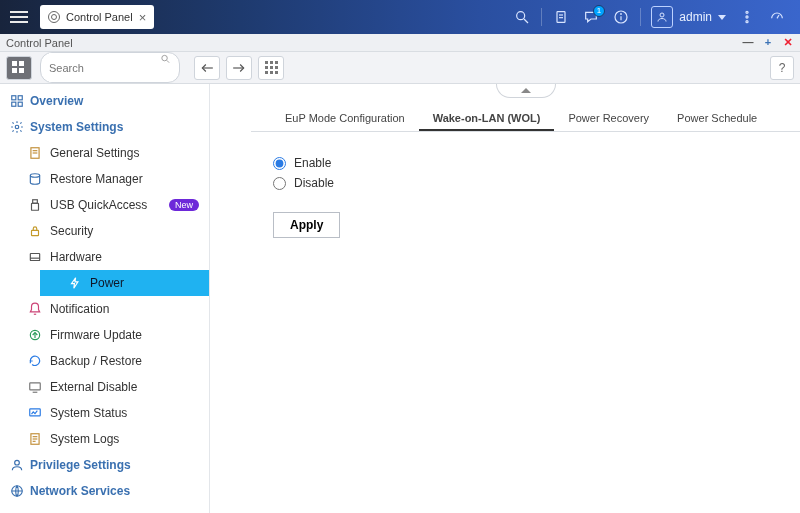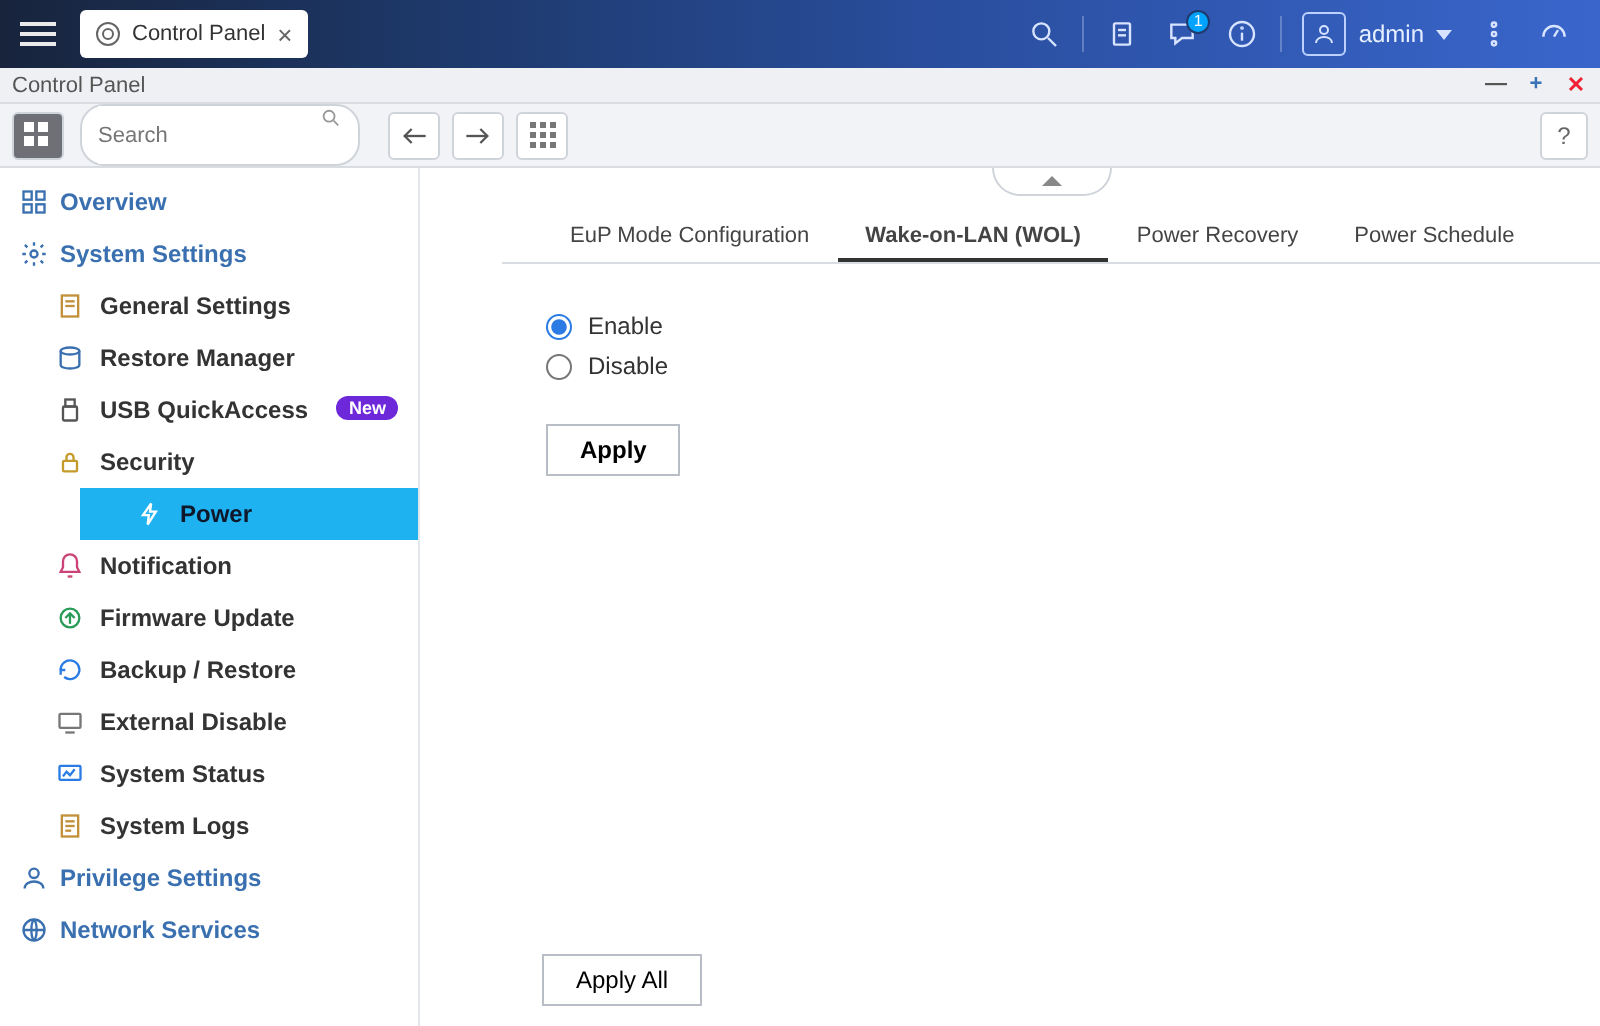--- a/index.html
+++ b/index.html
@@ -58,21 +58,21 @@
   .nav-group { display:flex; gap:6px; margin-left:6px;}
   .grid3 { display:grid; grid-template-columns:repeat(3,3px); grid-template-rows:repeat(3,3px); gap:2px;}
   .grid3 span{background:#777;}
   .tb-right { margin-left:auto; }
   .help-btn { width:24px;height:24px;border:1px solid #cfd4db;border-radius:3px;background:#fff;display:flex;align-items:center;justify-content:center;color:#666;font-size:12px;cursor:pointer;}
 
   
   .body { display:flex; height: calc(513px - 34px - 18px - 32px); gap: 41px; }
   .sidebar { width:210px; border-right:1px solid #e3e6ea; overflow:auto; font-size:12px; padding:4px 0;}
   .side-group { color:#3a70b0; font-weight:bold; padding:6px 10px; display:flex; align-items:center; gap:6px; cursor:pointer;}
-  .side-item { color:#333; padding:6px 10px 6px 28px; display:flex; align-items:flex-start; gap:8px; cursor:pointer; position:relative;font-weight:bold;}
+  .side-item { color:#333; padding:6px 10px 6px 28px; display:flex; align-items:center; gap:8px; cursor:pointer; position:relative;}
   .side-item.active { background:#1fb2f1; color:#0f172a;margin-left:40px; }
   .side-item.active .sicon{ filter:brightness(5);}
   .badge-new { margin-left:auto; background:#6d28d9; color:#fff; font-size:9px; padding:1px 6px; border-radius:8px; }
   .sicon { width:14px; height:14px; flex:0 0 14px; }
   .sg-icon { width:14px;height:14px; }
 
   .content { flex:1; display:flex; flex-direction:column; position:relative; }
   .tab-ribbon-top {
     height:22px; display:flex; justify-content:center; align-items:flex-start;
   }
@@ -259,20 +259,27 @@
       <span>USB QuickAccess</span>
       <span class="badge-new">New</span>
     </div>
     <div class="side-item">
       <svg class="sicon" viewBox="0 0 24 24" fill="none" stroke="#c49a2a" stroke-width="2">
           <rect x="6" y="11" width="12" height="9" rx="1"></rect>
           <path d="M9 11V8a3 3 0 0 1 6 0v3"></path>
         </svg>
       <span>Security</span>
     </div>
+    <div class="side-item">
+      <svg class="sicon" viewBox="0 0 24 24" fill="none" stroke="#555" stroke-width="2">
+          <rect x="4" y="6" width="16" height="12" rx="1"></rect>
+          <line x1="4" y1="14" x2="20" y2="14"></line>
+        </svg>
+      <span>Hardware</span>
+    </div>
     <div class="side-item active">
       <svg class="sicon" viewBox="0 0 24 24" fill="none" stroke="#fff" stroke-width="2">
           <path d="M13 3 6 13h5l-1 8 7-11h-5z"></path>
         </svg>
       <span>Power</span>
     </div>
     <div class="side-item">
       <svg class="sicon" viewBox="0 0 24 24" fill="none" stroke="#c47" stroke-width="2">
           <path d="M6 8a6 6 0 1 1 12 0v5l2 4H4l2-4z"></path>
           <line x1="10" y1="21" x2="14" y2="21"></line>
@@ -361,17 +368,14 @@
         <input type="radio" name="wol" checked="" style="">
         <span>Enable</span>
       </label>
       <label class="radio-row">
         <input type="radio" name="wol" style="">
         <span>Disable</span>
       </label>
       <button class="btn apply-local">Apply</button>
     </div>
 
-    <div class="footer">
-      <button class="btn">Apply All</button>
-    </div>
   </div>
 </div>
 
 </body></html>

